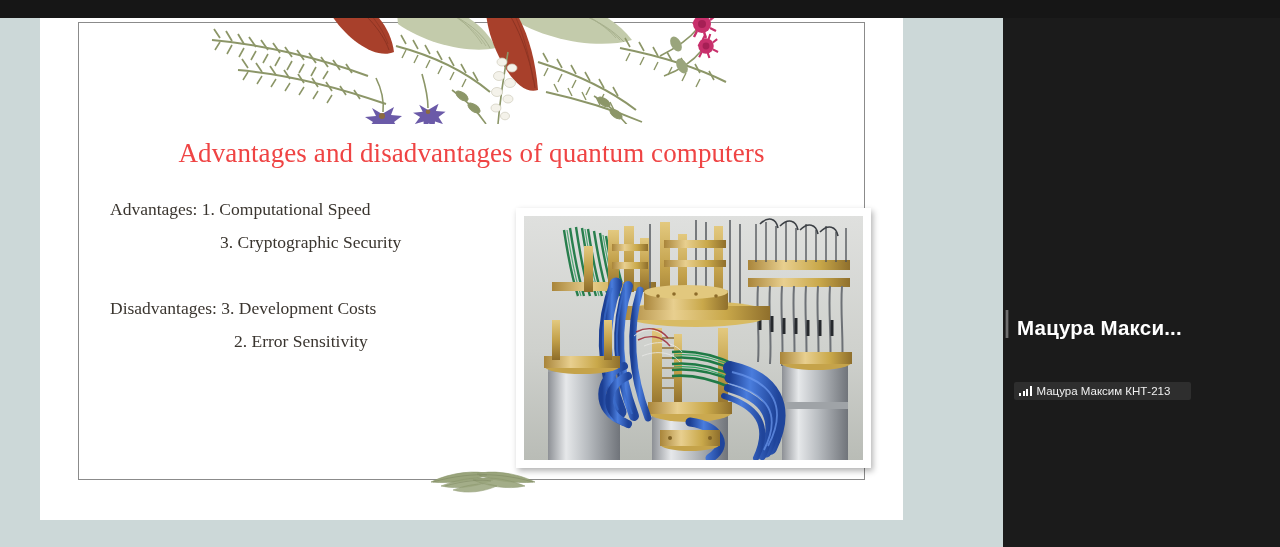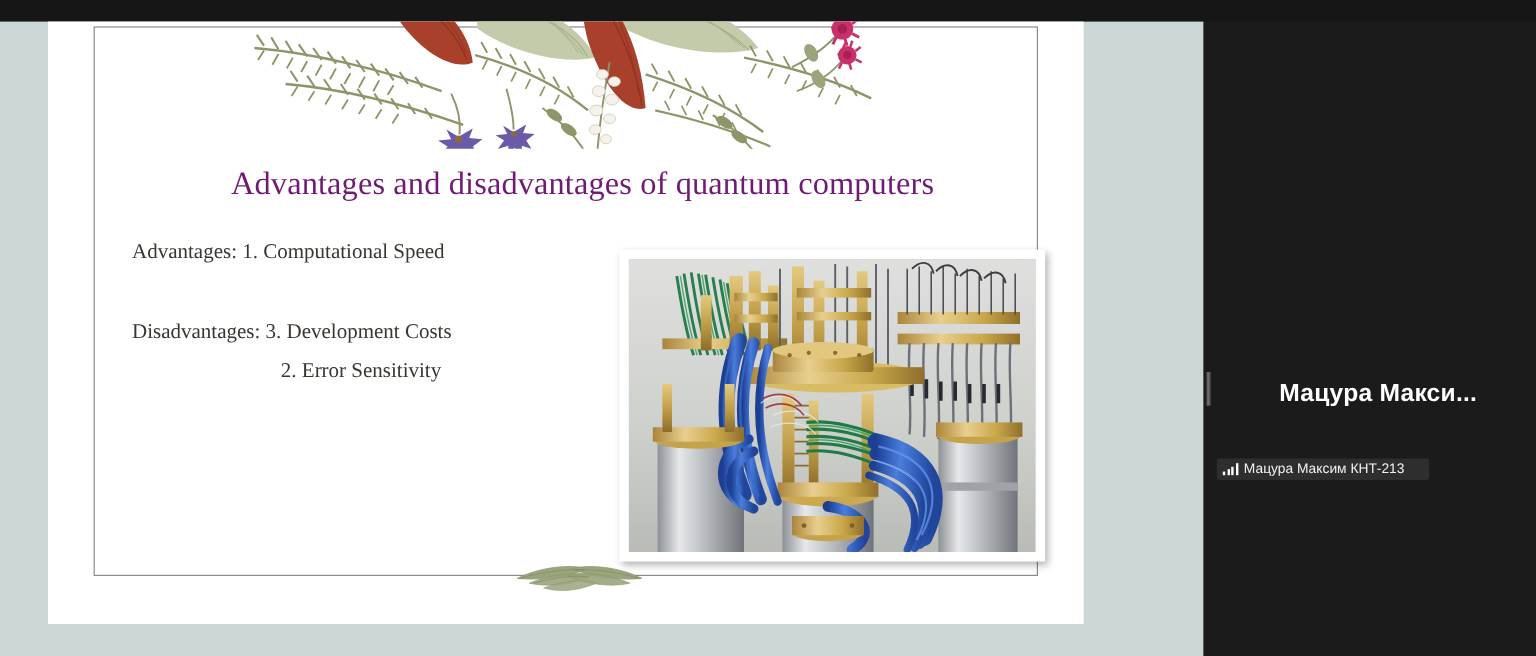--- a/index.html
+++ b/index.html
@@ -45,25 +45,25 @@
   #floral-header svg { width:100%; height:100%; display:block; }
 
   
   #leaf-ornament {
     position:absolute; left:383px; top:448px; width:120px; height:34px;
   }
   #leaf-ornament svg { width:100%; height:100%; display:block; }
 
   
   #slide-title {
-    position:absolute; left:52px; top:120px; width:787px;
+    position:absolute; left:38px; top:120px; width:787px;
     text-align:center;
     font-family:"Liberation Serif", serif;
     font-size:27px;
-    color:#701a75;
+    color:#ef4444;
     letter-spacing:0.1px;
     white-space:nowrap;
   }
 
   
   #content-column {
     position:absolute; left:70px; top:175px; width:400px;
     font-family:"Liberation Serif", serif;
     color:#3a352f;
   }
@@ -96,21 +96,20 @@
     overflow:hidden;
     position:relative;
     background:#c9cbc8;
   }
   #photo-inner svg { position:absolute; inset:0; width:100%; height:100%; }
 
   
   #participant-rail {
     position:absolute; left:1003px; top:18px; width:277px; height:529px;
     background:#1b1b1b;
-    text-align:center;
   }
   #speaker-divider {
     position:absolute; left:2px; top:292px; width:4px; height:28px;
     background:#6e6e6e;
     border-left:1px solid #3a3a3a;
     border-right:1px solid #3a3a3a;
   }
   #speaker-name {
     position:absolute; left:14px; top:298px; width:263px;
     color:#ffffff;
@@ -269,20 +268,21 @@
 
       <div id="slide-title">Advantages and disadvantages of quantum computers</div>
 
       <div id="content-column">
 
         <div class="list-block" id="advantages-block">
           <div class="list-lead">
             <span class="lead-label">Advantages:</span>
             <span>1. Computational Speed</span>
           </div>
+          <div class="list-item-row">3. Cryptographic Security</div>
         </div>
 
         <div class="gap"></div>
 
         <div class="list-block" id="disadvantages-block">
           <div class="list-lead">
             <span class="lead-label">Disadvantages:</span>
             <span>3. Development Costs</span>
           </div>
           <div class="list-item-row">2. Error Sensitivity</div>

